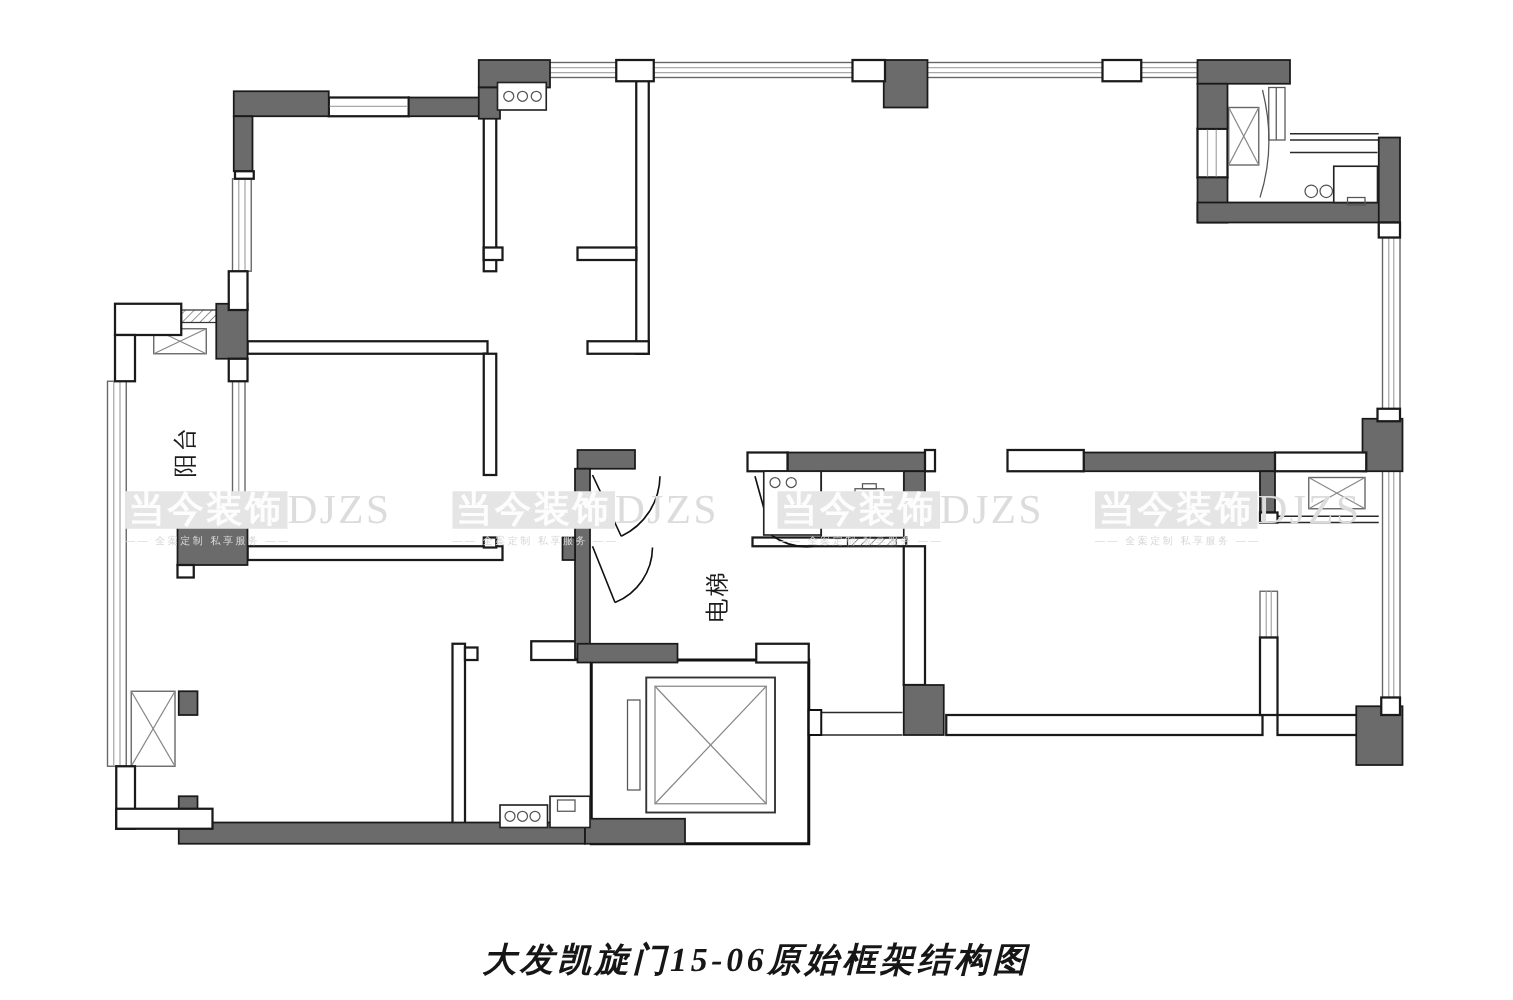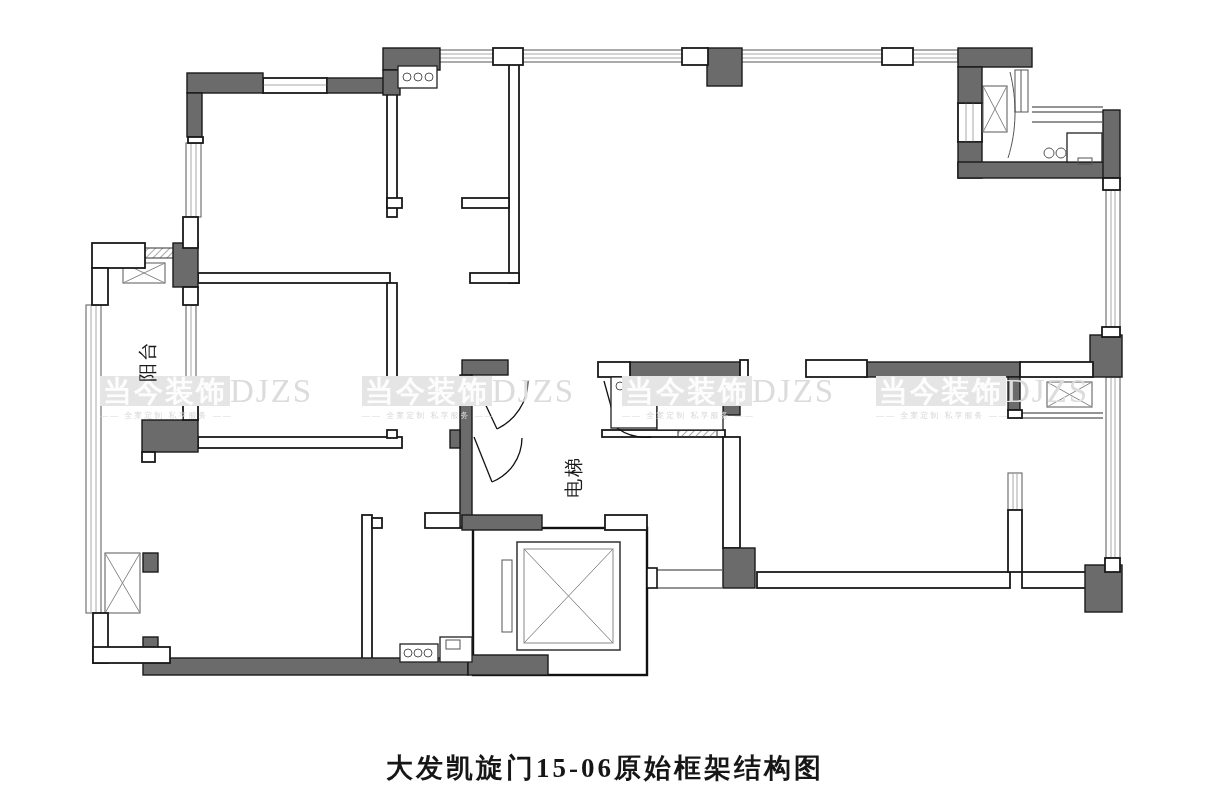--- a/index.html
+++ b/index.html
@@ -13,37 +13,37 @@
   .thin{stroke:#2a2a2a;stroke-width:1.1;fill:none;}
   .winrect{fill:#fff;stroke:#666;stroke-width:1.1;}
   .winline{stroke:var(--window_line,#aaa);stroke-width:1;}
   .fixture{fill:#fff;stroke:#222;stroke-width:1.3;}
   .fixthin{fill:none;stroke:#555;stroke-width:1;}
   .cross{stroke:#888;stroke-width:1;}
   .door{fill:none;stroke:#111;stroke-width:1.3;}
   .hatchbox{fill:url(#hatchp);stroke:#333;stroke-width:1;}
 
   
-  .wm{position:absolute;width:236px;height:48px;pointer-events:none;}
+  .wm{position:absolute;width:236px;height:48px;pointer-events:none;margin-top:17px;}
   .wm-box{display:inline-block;background:var(--watermark_grey,#e5e5e5);color:#fdfdfd;
           font-weight:bold;font-size:29px;line-height:30px;letter-spacing:2px;padding:0 3px;}
   .wm-djzs{display:inline-block;color:#dcdcdc;font-family:"Liberation Serif","DejaVu Serif",serif;
           font-size:33px;line-height:30px;letter-spacing:2px;vertical-align:top;}
   .wm-tag{margin-top:4px;color:#d8d8d8;font-size:8px;letter-spacing:2px;white-space:nowrap;}
 
   
   .rot-label{position:absolute;width:60px;height:22px;color:#1a1a1a;font-size:19px;
              letter-spacing:2px;text-align:center;transform:rotate(-90deg);transform-origin:center;}
   #label-balcony{left:116px;top:350px;}
   #label-elevator{left:542px;top:466px;}
 
   
   #plan-title{position:absolute;left:0;right:0;top:750px;text-align:center;
               font-family:"Liberation Serif","DejaVu Serif",serif;font-weight:bold;
-              font-size:27px;letter-spacing:3px;color:#161616;}
+              font-size:27px;letter-spacing:3px;color:#161616;font-style:italic;}
 </style>
 </head>
 <body>
 
 <div id="canvas">
 
 <svg id="plan-svg" width="1210" height="800" viewBox="0 0 1210 800">
   <defs>
     <pattern id="hatchp" width="5" height="5" patternUnits="userSpaceOnUse" patternTransform="rotate(45)">
       <line x1="0" y1="0" x2="0" y2="5" stroke="#555" stroke-width="1"></line>

